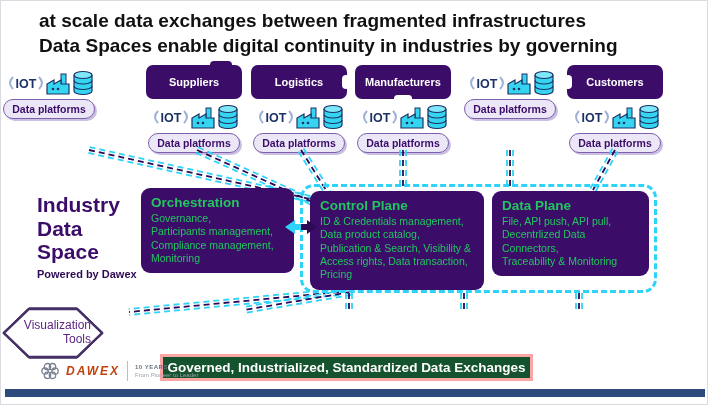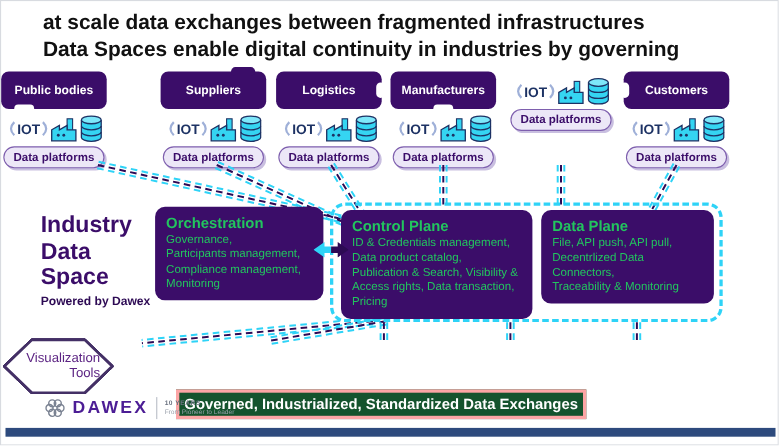--- a/index.html
+++ b/index.html
@@ -45,21 +45,21 @@
   .hex{position:absolute;top:306px;width:104px;height:52px;z-index:4;}
   .hex:nth-of-type(1){left:63px}.hex:nth-of-type(2){left:181px}.hex:nth-of-type(3){left:296px}
   .hex:nth-of-type(4){left:411px}.hex:nth-of-type(5){left:526px}
   .hex .hex-label{position:absolute;inset:0;display:flex;align-items:center;justify-content:center;
                   text-align:right;font-size:12px;font-weight:normal;color:#5c2483;line-height:1.15;padding:0 14px;}
   
   .banner{position:absolute;left:159px;top:353px;width:373px;height:27px;background:#14532d;
           border:3px solid #fca5a5;color:#fff;font-size:13.5px;font-weight:bold;
           display:flex;align-items:center;justify-content:center;box-sizing:border-box;z-index:4;}
   .footer{position:absolute;left:40px;top:357px;height:26px;display:flex;align-items:center;gap:7px;z-index:4;}
-  .brand{font-size:16px;font-weight:bold;letter-spacing:2px;color:#4c1d95;}
+  .brand{font-size:12px;font-weight:bold;letter-spacing:2px;color:#c2410c;font-style:italic;}
   .foot-div{width:1px;height:20px;background:#b8bdc6;}
   .badge{display:flex;flex-direction:column;justify-content:center;line-height:1.4;}
   .badge-title{font-size:6px;font-weight:bold;color:#6b7280;letter-spacing:.5px;}
   .badge-sub{font-size:6px;color:#9aa0ab;}
   .navy-bar{position:absolute;left:4px;top:388px;width:700px;height:8px;background:#2d4a7d;}
   .cables{position:absolute;inset:0;z-index:2;pointer-events:none;}
 </style>
 </head>
 <body>
 
@@ -237,24 +237,20 @@
             <path d="M69,12.5 a9,3.5 0 0 0 18,0 M69,18 a9,3.5 0 0 0 18,0" fill="none" stroke="#1d3264" stroke-width="1.2"></path>
           </g>
       </svg>
     </div>
     <div class="pill">
         <span>Data platforms</span>
       </div>
   </div>
 
   <div class="sector">
-    <div class="sector-box">
-        <span class="cut cut-bl"></span>
-        <span>Public bodies</span>
-      </div>
     <div class="iot-row">
       <svg width="88" height="30" viewBox="0 0 88 30">
         <path d="M8,9 Q2,15 8,21" stroke="#9fb0d8" fill="none" stroke-width="2"></path>
           <path d="M34,9 Q40,15 34,21" stroke="#9fb0d8" fill="none" stroke-width="2"></path>
         <text x="21" y="20" text-anchor="middle" font-size="12.5" font-weight="bold" fill="#1d3264">IOT</text>
         <g>
             <rect x="56" y="6" width="5" height="11" fill="#35d5f2" stroke="#1d3264"></rect>
             <path d="M42,26 V16 l7,-4 v4 l7,-4 v4 h8 v10 z" fill="#35d5f2" stroke="#1d3264" stroke-width="1.2"></path>
             <circle cx="48" cy="21" r="1.3" fill="#1d3264"></circle>
             <circle cx="53" cy="21" r="1.3" fill="#1d3264"></circle>

